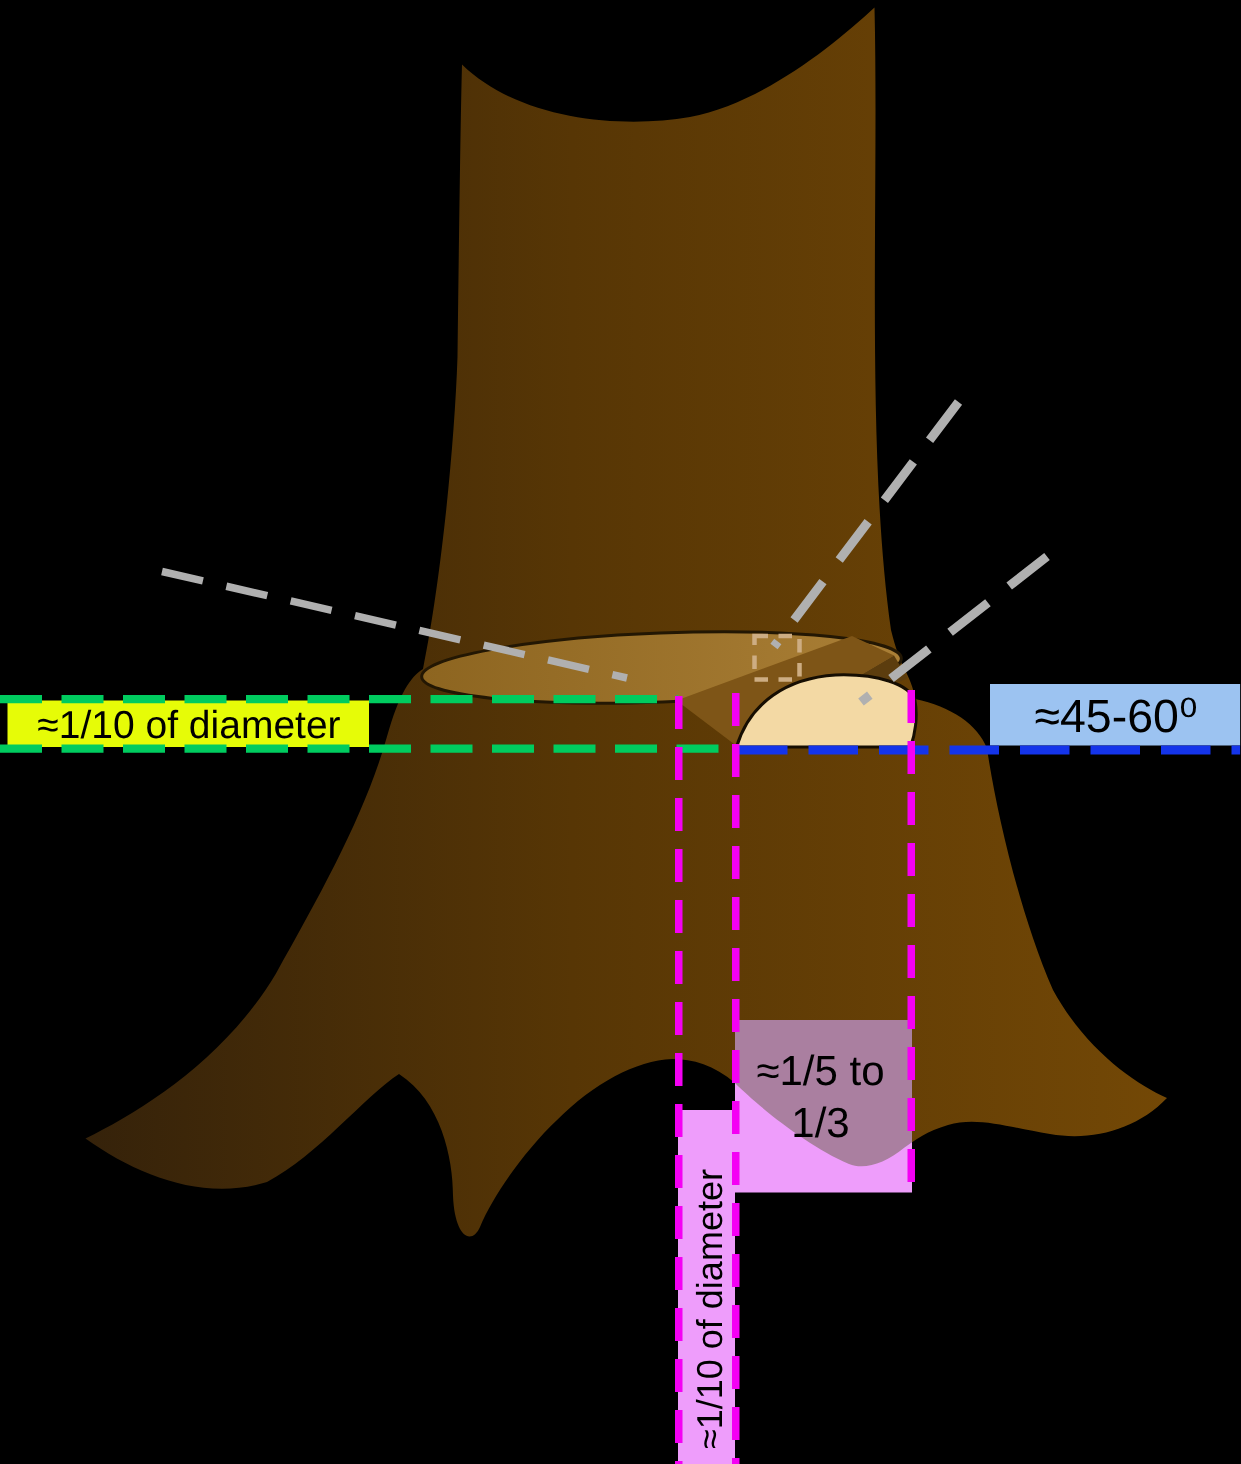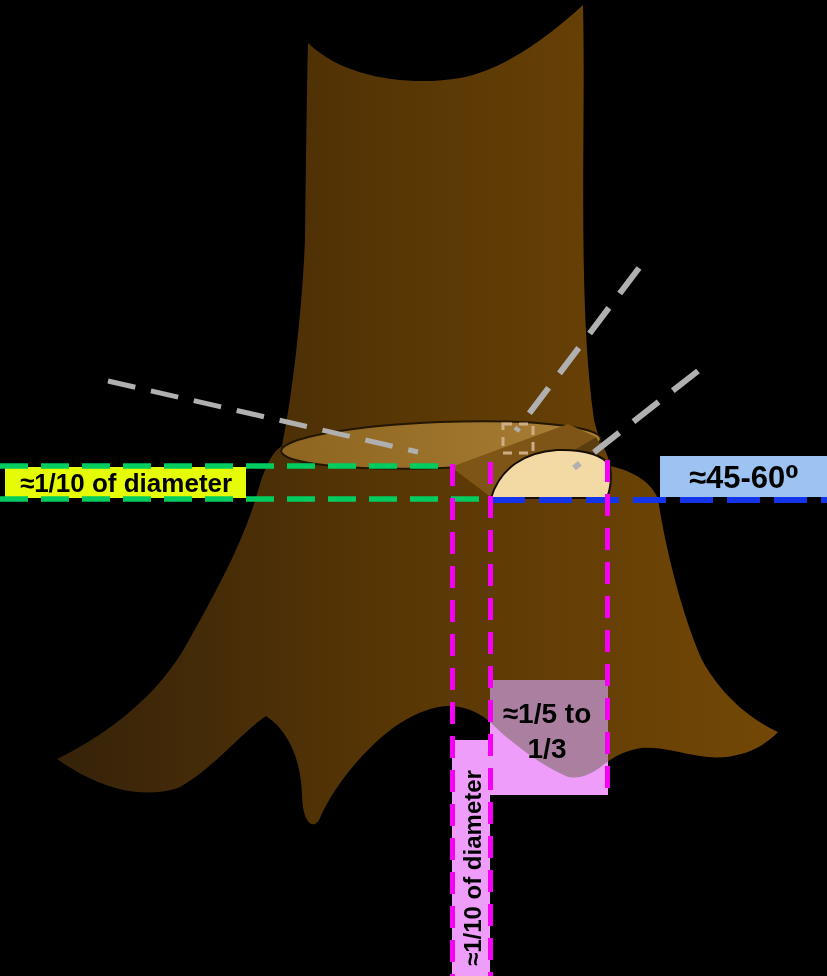--- a/index.html
+++ b/index.html
@@ -7,21 +7,20 @@
     padding: 0;
     background: #000;
   }
   .stage {
     position: relative;
     width: 827px;
     height: 976px;
     background: #000;
     overflow: hidden;
     font-family: "Liberation Sans", "DejaVu Sans", sans-serif;
-    font-weight: bold;
   }
   svg { display: block; }
   text {
     font-family: "Liberation Sans", "DejaVu Sans", sans-serif;
     fill: #000;
   }
 </style>
 </head>
 <body>
 

